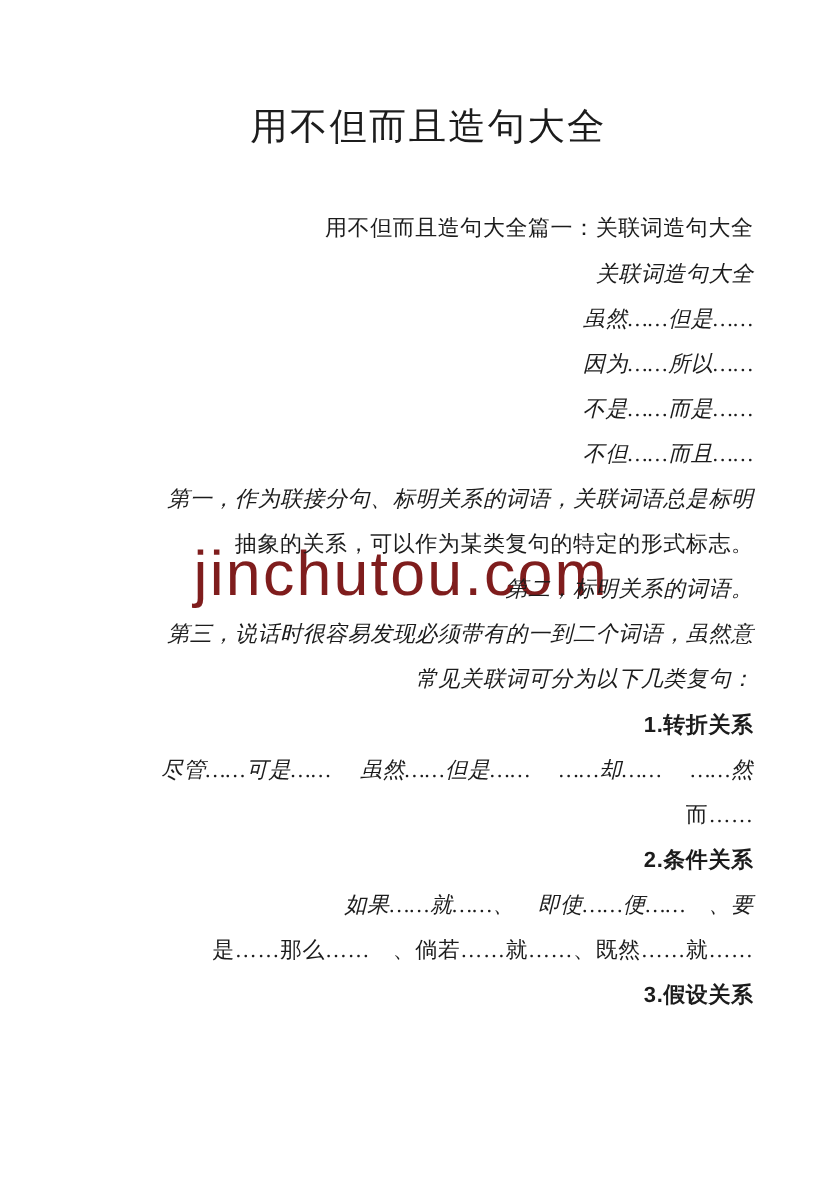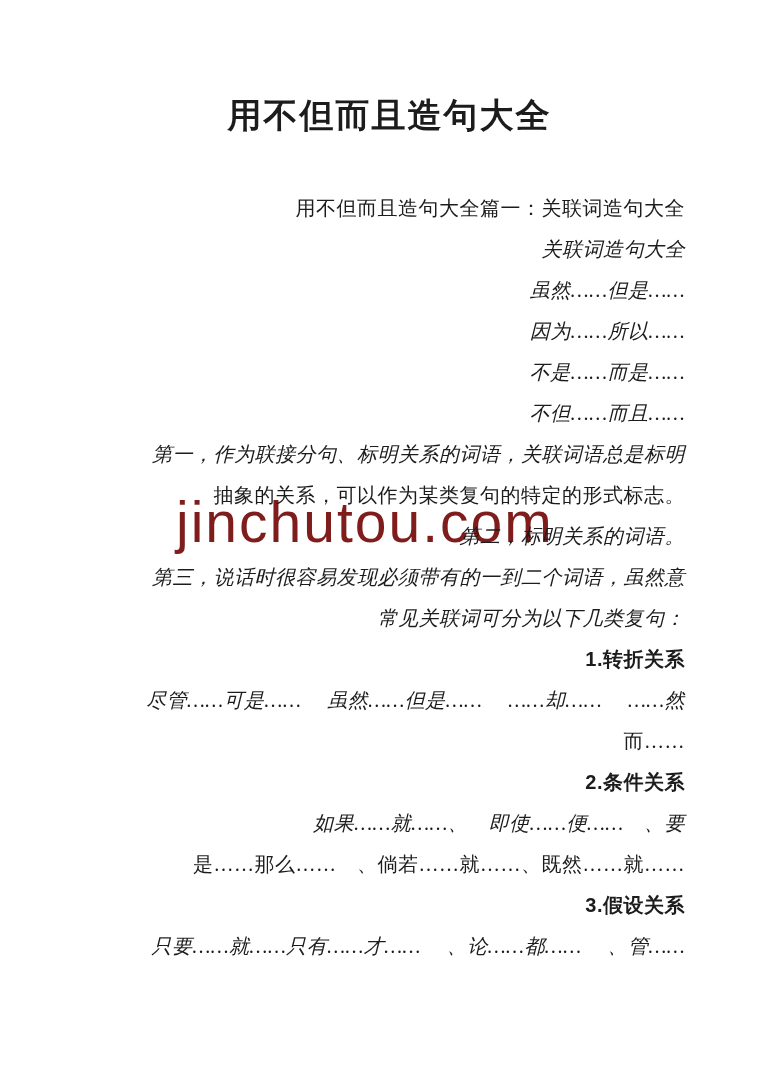--- a/index.html
+++ b/index.html
@@ -30,21 +30,21 @@
     white-space: nowrap;
   }
   .doc-title {
     position: relative;
     z-index: 1;
     margin: 0;
     padding-top: 95px;
     text-align: center;
     font-size: 34px;
     line-height: 42px;
-    font-weight: 700;
+    font-weight: 400;
     letter-spacing: 2px;
     padding-left: 16px;
   }
   .content {
     position: relative;
     z-index: 1;
     margin: 51px 78px 0 88px;
     font-size: 20px;
     line-height: 41px;
     letter-spacing: 0.5px;
@@ -106,16 +106,15 @@
     <p class="ln">而……</p>
 
     <p class="ln ind-sm heading"><span class="num">2.</span><span>条件关系</span></p>
 
     <p class="ln ind">如果……就……、　即使……便……　、要</p>
 
     <p class="ln">是……那么……　、倘若……就……、既然……就……</p>
 
     <p class="ln ind-sm heading"><span class="num">3.</span><span>假设关系</span></p>
 
-    <p class="ln ind">只要……就……只有……才……　 、论……都……　 、管……</p>
 
   </div>
 </div>
 
 </body></html>

